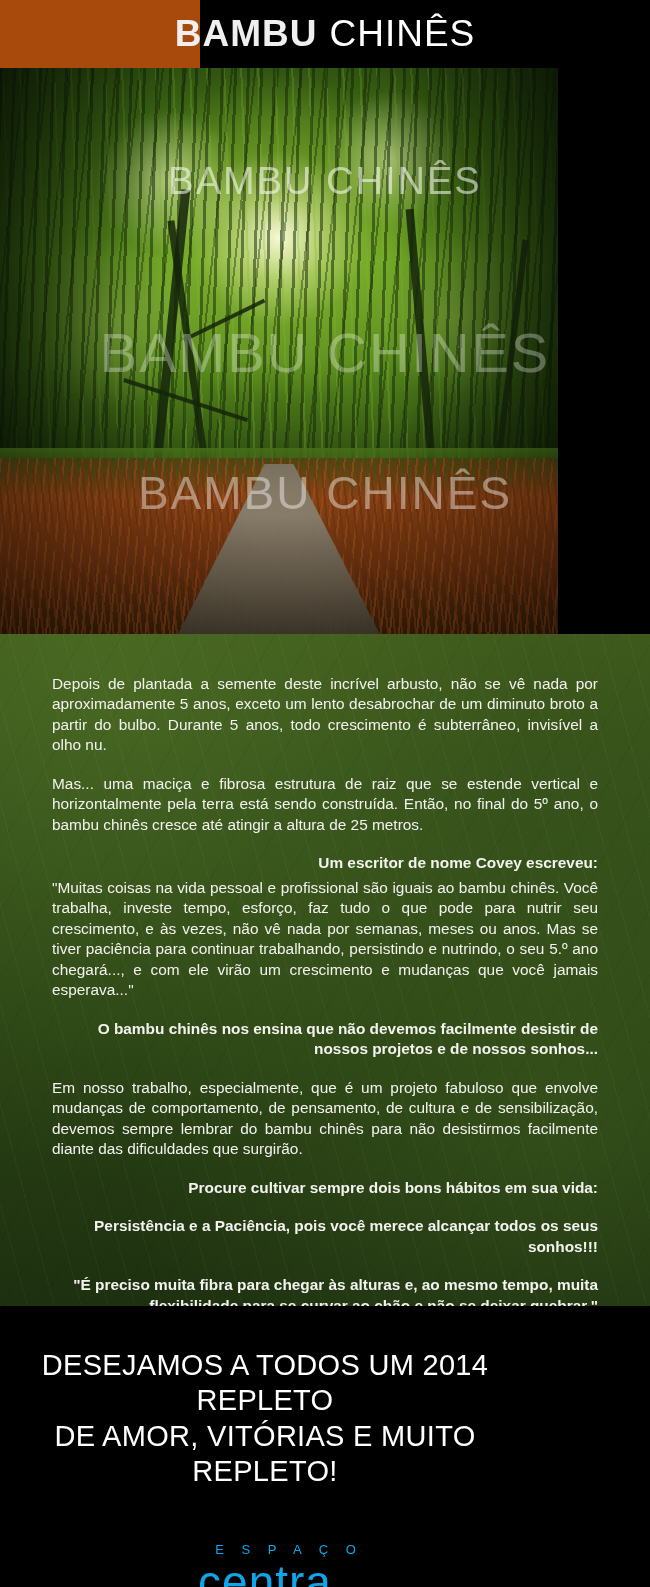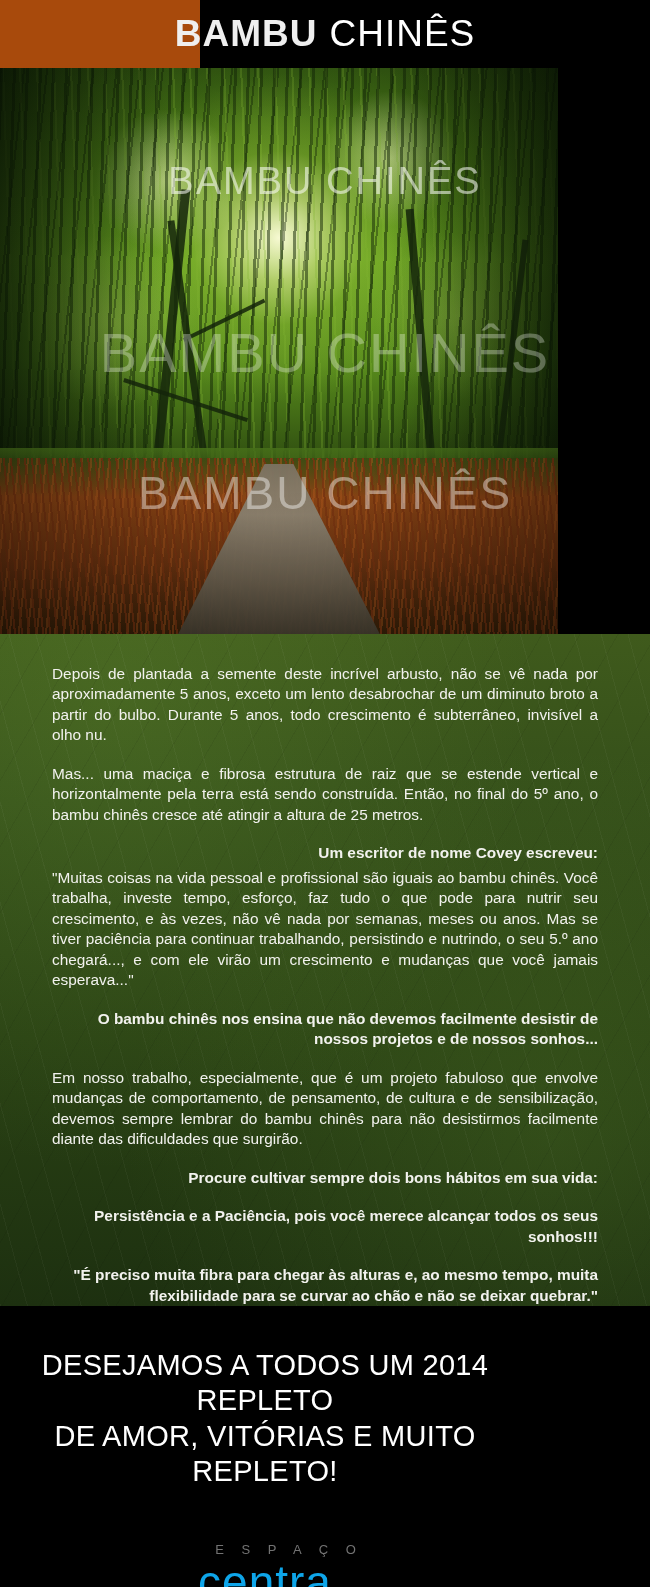--- a/index.html
+++ b/index.html
@@ -158,21 +158,21 @@
   .content-leaves {
     position: absolute;
     inset: 0;
     background-image:
       repeating-linear-gradient(75deg, rgba(255,255,255,0.035) 0px, rgba(255,255,255,0.035) 1px, rgba(0,0,0,0) 1px, rgba(0,0,0,0) 26px),
       repeating-linear-gradient(-60deg, rgba(0,0,0,0.06) 0px, rgba(0,0,0,0.06) 1px, rgba(0,0,0,0) 1px, rgba(0,0,0,0) 33px);
     pointer-events: none;
   }
   .content-inner {
     position: relative;
-    padding: 30px 52px 0 52px;
+    padding: 40px 52px 0 52px;
   }
   .content-inner p {
     margin: 0 0 18px 0;
     color: #f2f2ee;
     font-size: 15.4px;
     line-height: 1.33;
     text-align: justify;
     font-weight: 300;
     font-family: "Liberation Sans", sans-serif;
   }
@@ -193,21 +193,21 @@
     color: #ffffff;
     font-size: 29px;
     line-height: 1.22;
     font-weight: 300;
     letter-spacing: 0.3px;
   }
   .brand {
     margin-top: 52px;
   }
   .brand-espaco {
-    color: #737373;
+    color: #0ea5e9;
     font-size: 13px;
     letter-spacing: 7px;
     margin-bottom: 2px;
     margin-left: 48px;
   }
   .brand-name {
     font-size: 46px;
     color: #0ea5e9;
     letter-spacing: 1px;
     font-weight: 400;

